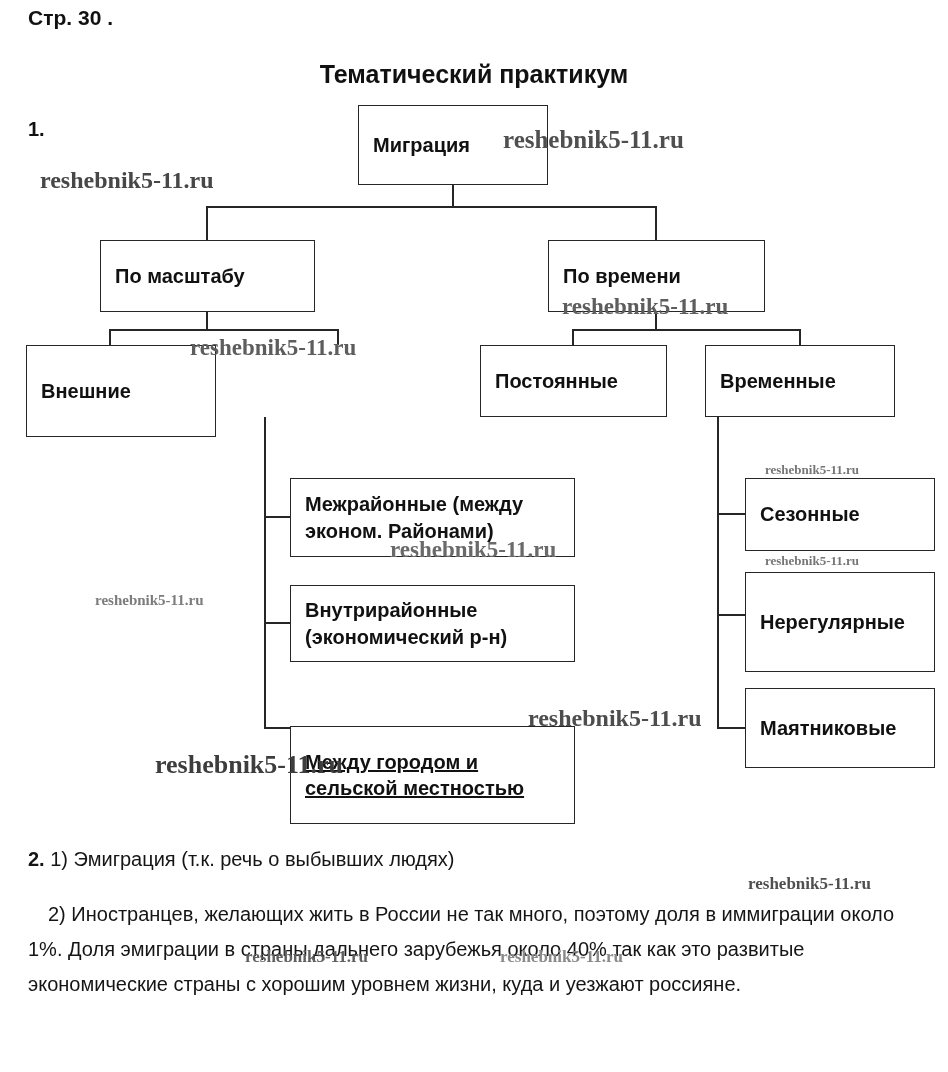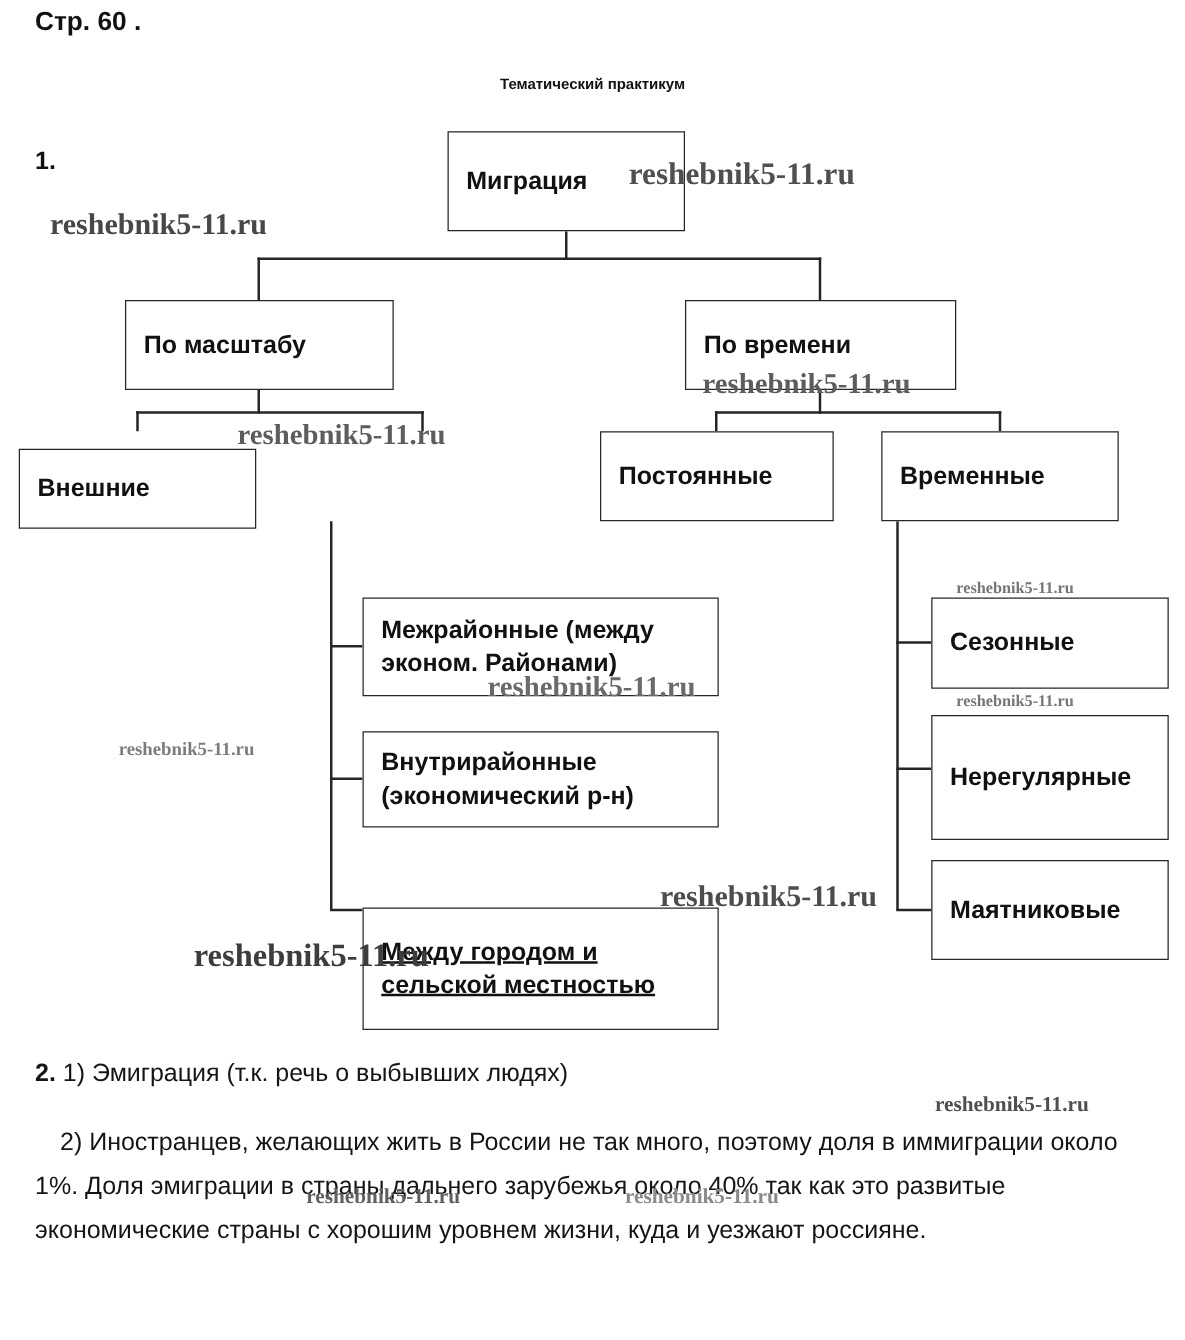--- a/index.html
+++ b/index.html
@@ -5,38 +5,38 @@
   html,body{margin:0;padding:0;background:#ffffff;}
   #page{
     position:relative;
     width:948px;height:1072px;
     background:#ffffff;
     font-family:"Liberation Sans", sans-serif;
     color:#111;
     overflow:hidden;
   }
   .hdr-pagelabel{position:absolute;left:28px;top:6px;font-size:21px;font-weight:bold;}
-  .hdr-title{position:absolute;left:0;top:60px;width:100%;text-align:center;font-size:12px;font-weight:bold;}
+  .hdr-title{position:absolute;left:0;top:60px;width:100%;text-align:center;font-size:25px;font-weight:bold;}
   .sec-label{position:absolute;font-size:20px;font-weight:bold;}
   .sec1{left:28px;top:118px;}
 
   .node{
     position:absolute;
     border:1.5px solid #262626;
     background:#fff;
     box-sizing:border-box;
     display:flex;align-items:center;
     padding:6px 10px 6px 14px;
     font-weight:bold;font-size:20px;line-height:1.32;color:#111;
     z-index:2;
   }
   .n-root{left:358px;top:105px;width:190px;height:80px;}
   .n-scale{left:100px;top:240px;width:215px;height:72px;}
   .n-time{left:548px;top:240px;width:217px;height:72px;}
-  .n-external{left:15px;top:345px;width:190px;height:64px;margin-top:14px;}
+  .n-external{left:26px;top:345px;width:190px;height:92px;}
   .n-internal{left:245px;top:345px;width:187px;height:72px;}
   .n-permanent{left:480px;top:345px;width:187px;height:72px;}
   .n-temporary{left:705px;top:345px;width:190px;height:72px;}
   .n-interregional{left:290px;top:478px;width:285px;height:79px;}
   .n-intraregional{left:290px;top:585px;width:285px;height:77px;}
   .n-cityrural{left:290px;top:726px;width:285px;height:98px;text-decoration:underline;}
   .n-seasonal{left:745px;top:478px;width:190px;height:73px;}
   .n-irregular{left:745px;top:572px;width:190px;height:100px;}
   .n-pendulum{left:745px;top:688px;width:190px;height:80px;}
 
@@ -88,21 +88,21 @@
   }
   .answers p{margin:0;}
   .answers .first{margin-bottom:14px;}
   .answers .para2{text-indent:20px;margin-top:20px;}
 </style>
 </head>
 <body>
 
 <div id="page">
 
-  <div class="hdr-pagelabel">Стр. 60 .</div>
+  <div class="hdr-pagelabel">Стр. 30 .</div>
   <div class="hdr-title">Тематический практикум</div>
   <div class="sec-label sec1">1.</div>
 
   <div class="line l1"></div>
   <div class="line l2"></div>
   <div class="line l3"></div>
   <div class="line l4"></div>
   <div class="line l5"></div>
   <div class="line l6"></div>
   <div class="line l7"></div>

